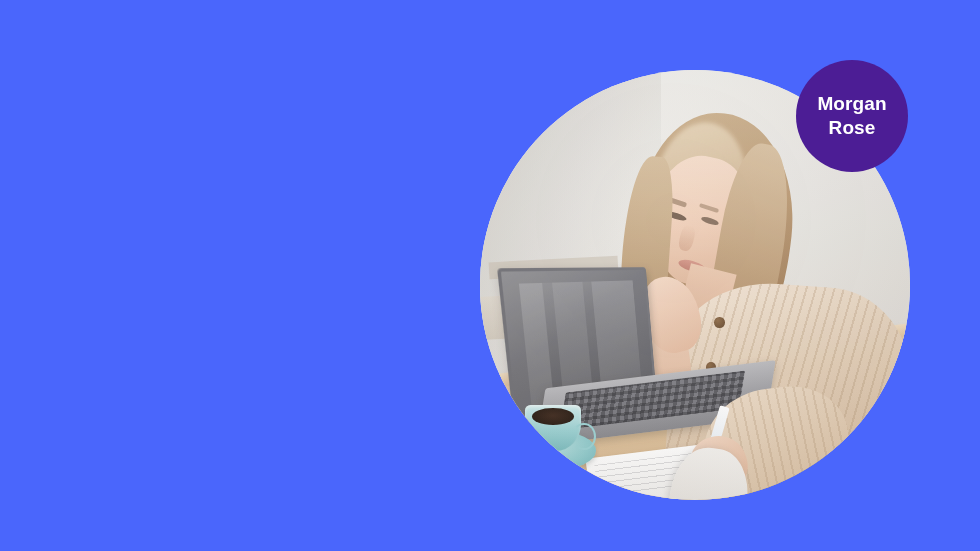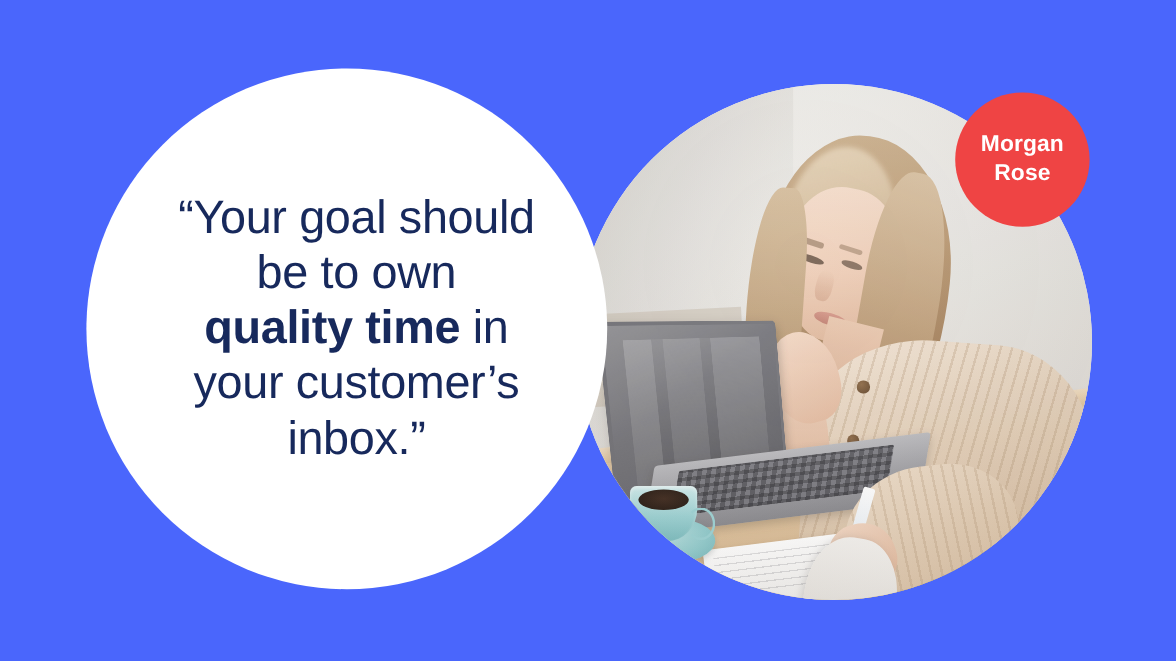--- a/index.html
+++ b/index.html
@@ -419,25 +419,25 @@
     margin-left: 16px;
   }
   .quote-text b {
     font-weight: 700;
   }
 
   
   .name-badge {
     position: absolute;
     left: 796px;
-    top: 77px;
+    top: 60px;
     width: 112px;
     height: 112px;
     border-radius: 50%;
-    background: #ef4444;
+    background: #4c1d95;
     display: flex;
     align-items: center;
     justify-content: center;
   }
   .name-badge-text {
     color: #ffffff;
     font-size: 19px;
     line-height: 1.25;
     font-weight: 600;
     text-align: center;
@@ -499,24 +499,19 @@
       <div class="ph-sleeve-rib"></div>
       <div class="ph-pen"></div>
       <div class="ph-hand2"></div>
 
       <div class="ph-chair"></div>
 
       <div class="ph-grade"></div>
     </div>
   </div>
 
-  <div class="quote-circle">
-    <div class="quote-text">
-      <span>“Your goal should be to own </span><b>quality time</b><span> in your customer’s inbox.”</span>
-    </div>
-  </div>
 
   <div class="name-badge">
     <div class="name-badge-text">Morgan
 Rose</div>
   </div>
 
 </div>
 
 </body></html>

